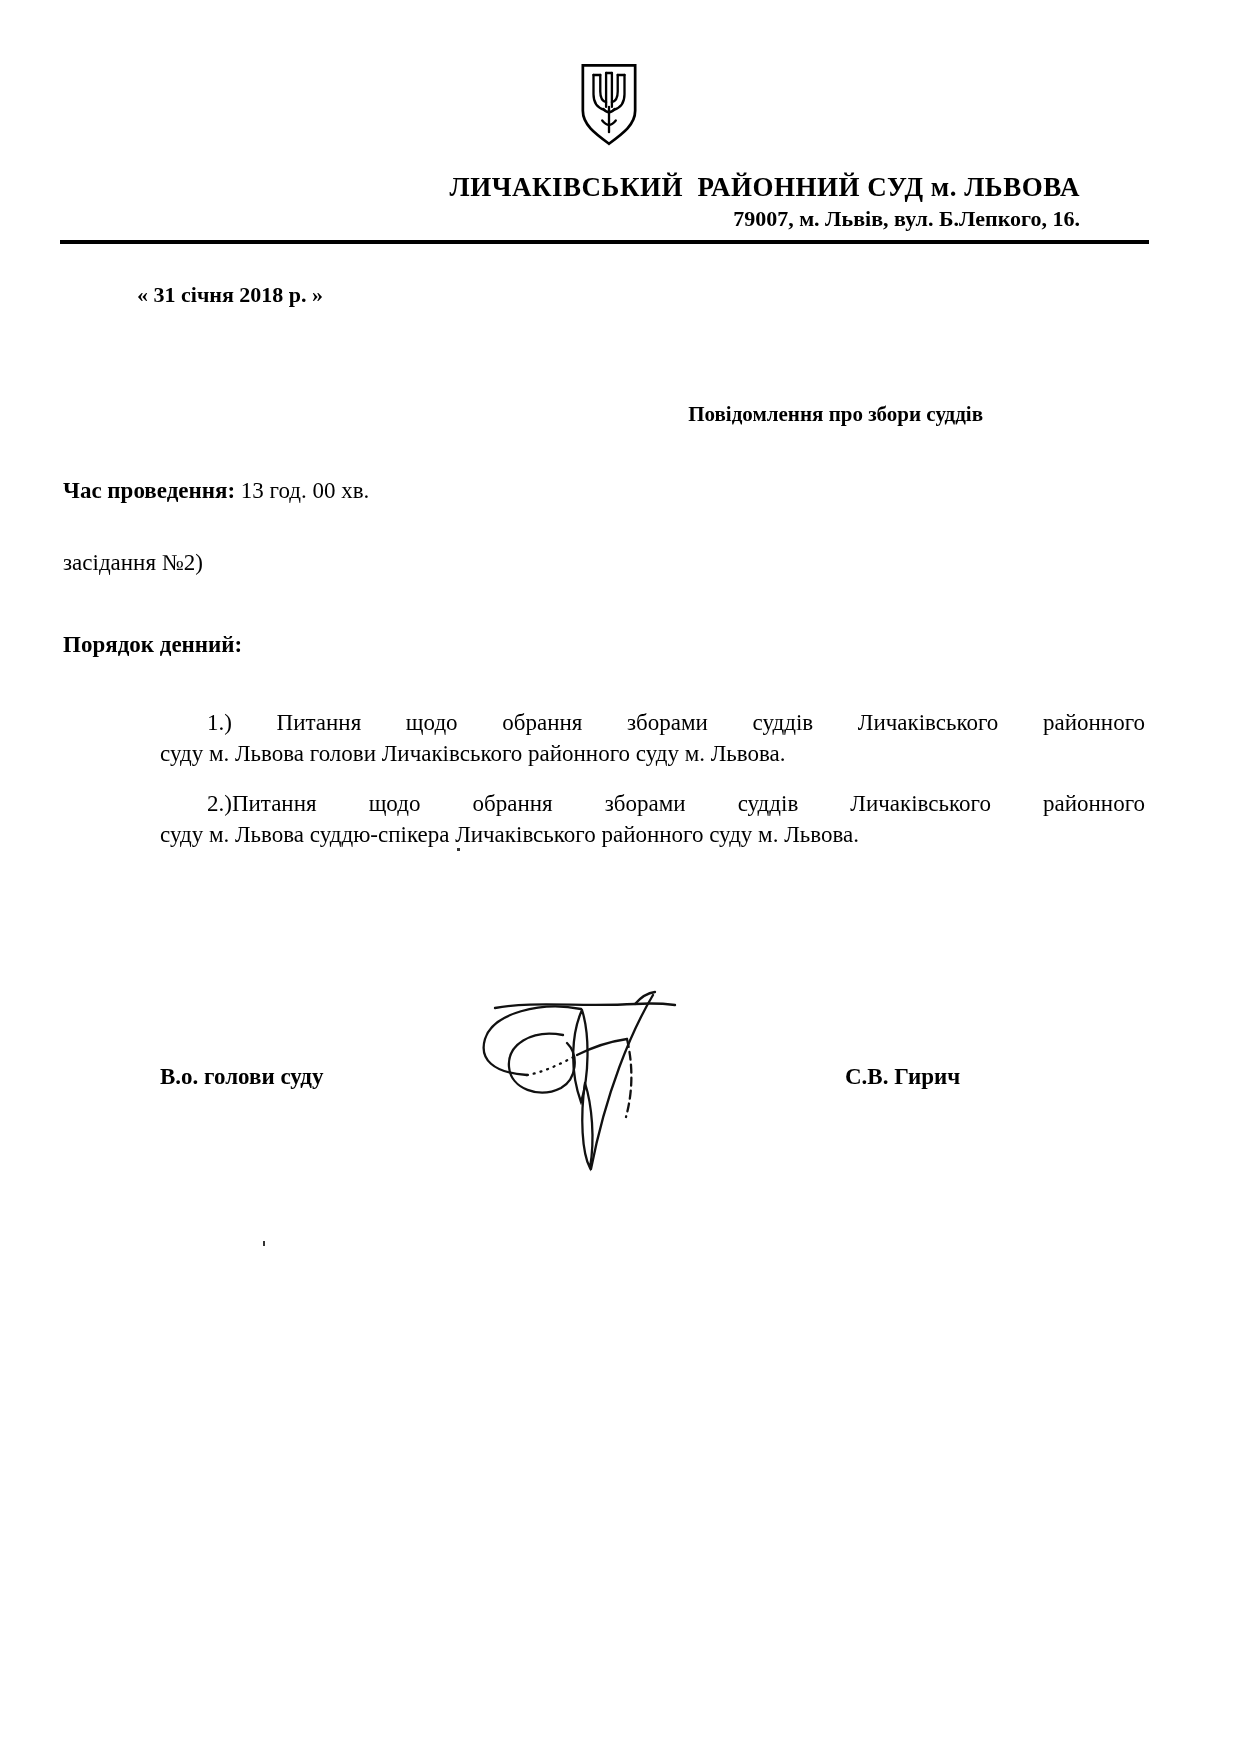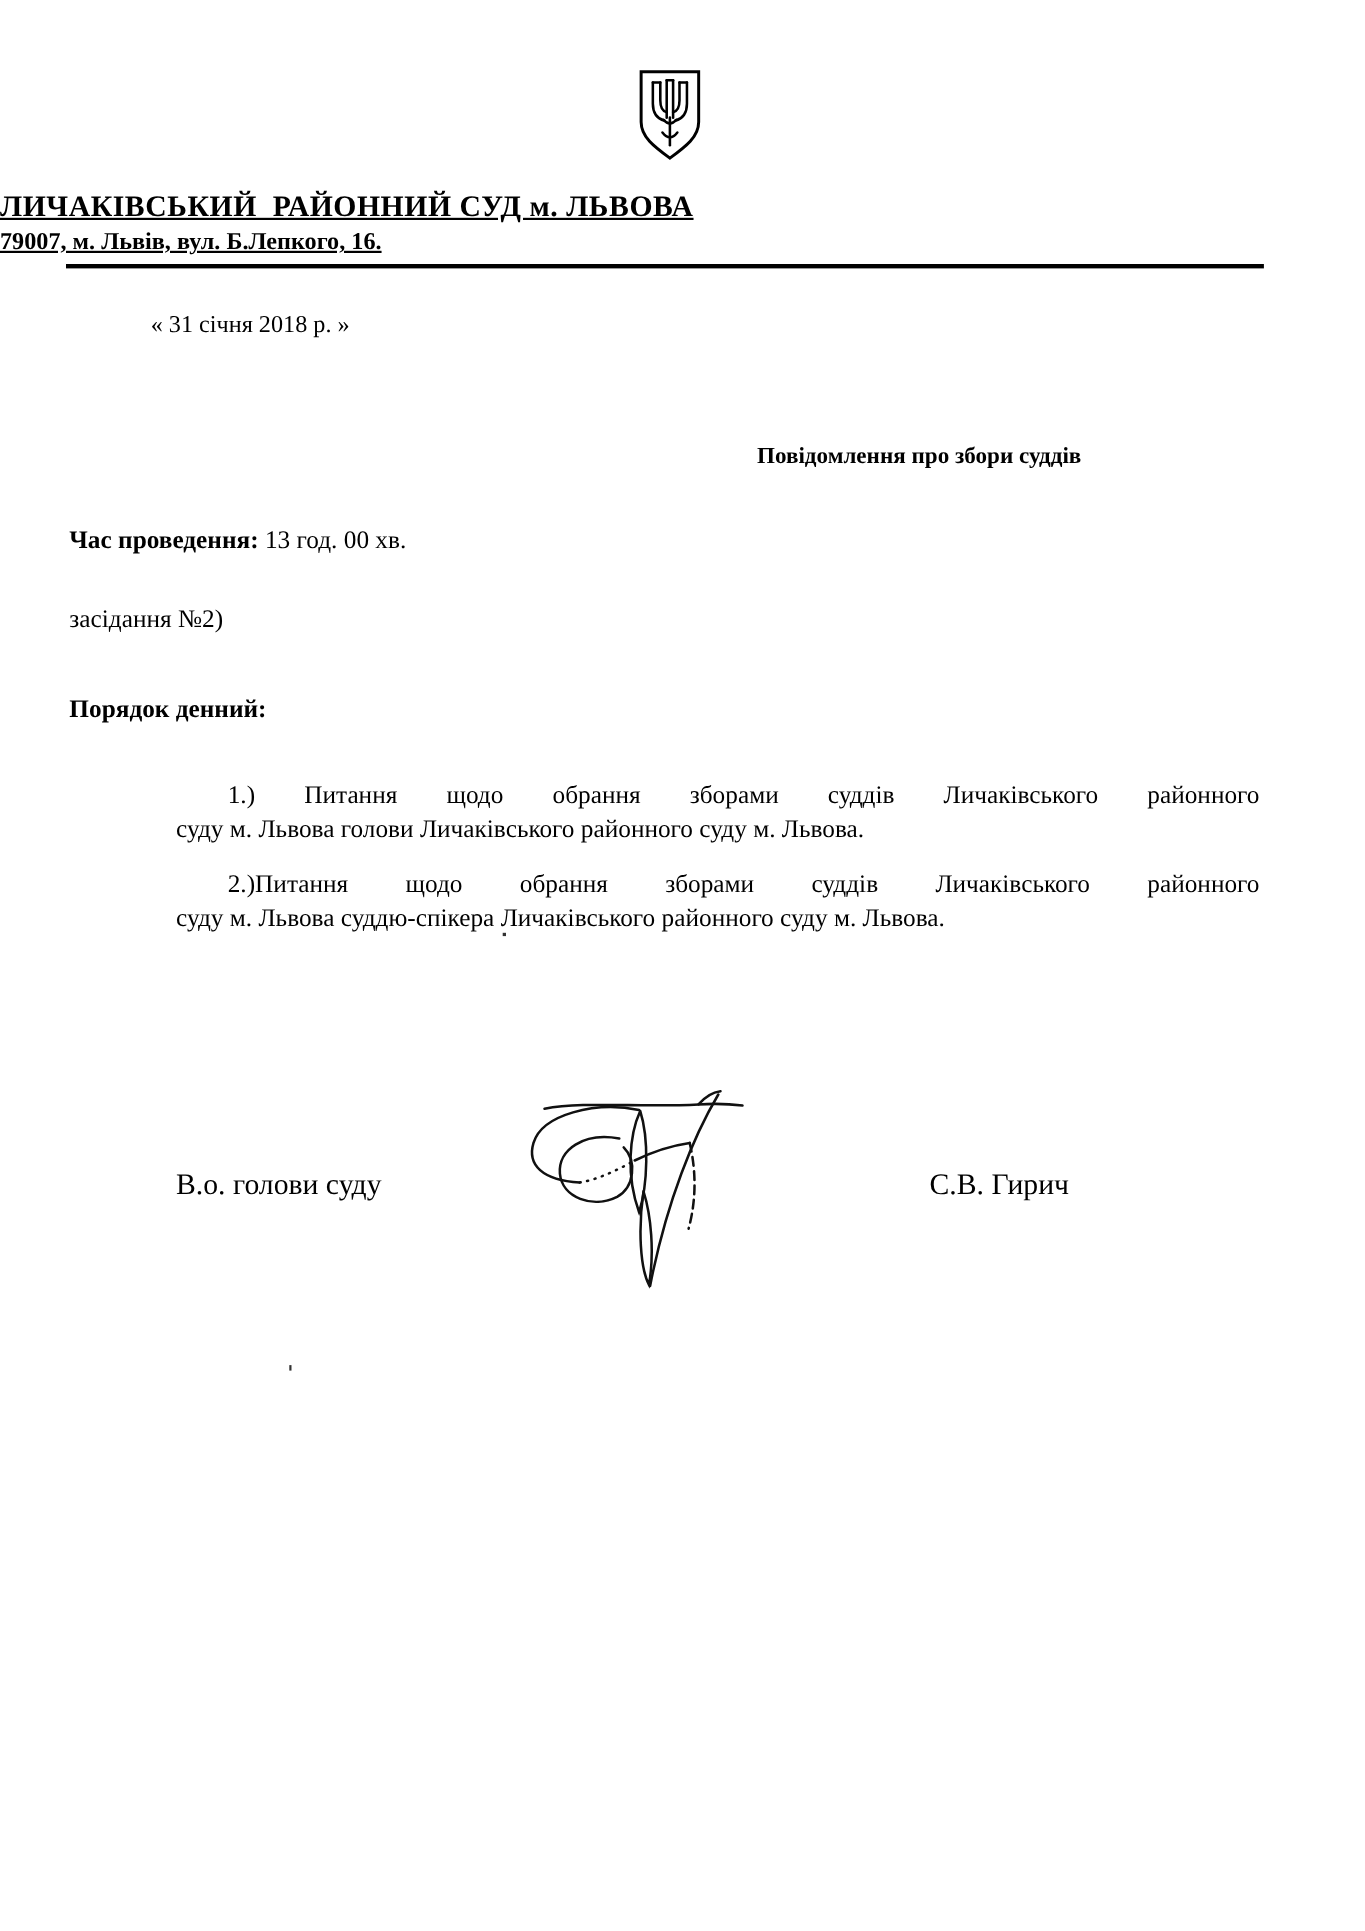--- a/index.html
+++ b/index.html
@@ -16,22 +16,21 @@
     padding-top: 62px;
   }
   .emblem {
     display: block;
     margin-left: 578px;
     width: 62px;
     height: 86px;
   }
   .header-text {
     width: 1080px;
-    text-align: left;
-    text-decoration: underline;
+    text-align: right;
   }
   .court-name {
     margin-top: 24px;
     font-size: 27px;
     font-weight: bold;
     white-space: pre;
     letter-spacing: 0.5px;
   }
   .court-address {
     margin-top: 3px;
@@ -39,21 +38,21 @@
     font-weight: bold;
   }
   .rule {
     height: 4px;
     background: #000;
     margin: 8px 92px 0 60px;
   }
   .date-line {
     margin: 38px 0 0 137px;
     font-size: 22px;
-    font-weight: normal;
+    font-weight: bold;
   }
   .doc-title {
     margin-top: 94px;
     margin-left: 63px;
     width: 920px;
     text-align: right;
     font-size: 21px;
     font-weight: bold;
   }
   .content {
@@ -75,22 +74,22 @@
   .agenda-item.second { margin-top: 19px; }
   .just-line {
     text-indent: 47px;
     text-align: justify;
     text-align-last: justify;
   }
   .sig-row {
     position: relative;
     margin-top: 205px;
     height: 60px;
-    font-size: 27px;
-    font-weight: normal;
+    font-size: 23px;
+    font-weight: bold;
   }
   .sig-title { position: absolute; left: 97px;  top: 6px; }
   .sig-name  { position: absolute; left: 782px; top: 6px; }
   .sig-svg {
     position: absolute;
     left: 368px;
     top: -68px;
     width: 248px;
     height: 192px;
   }

